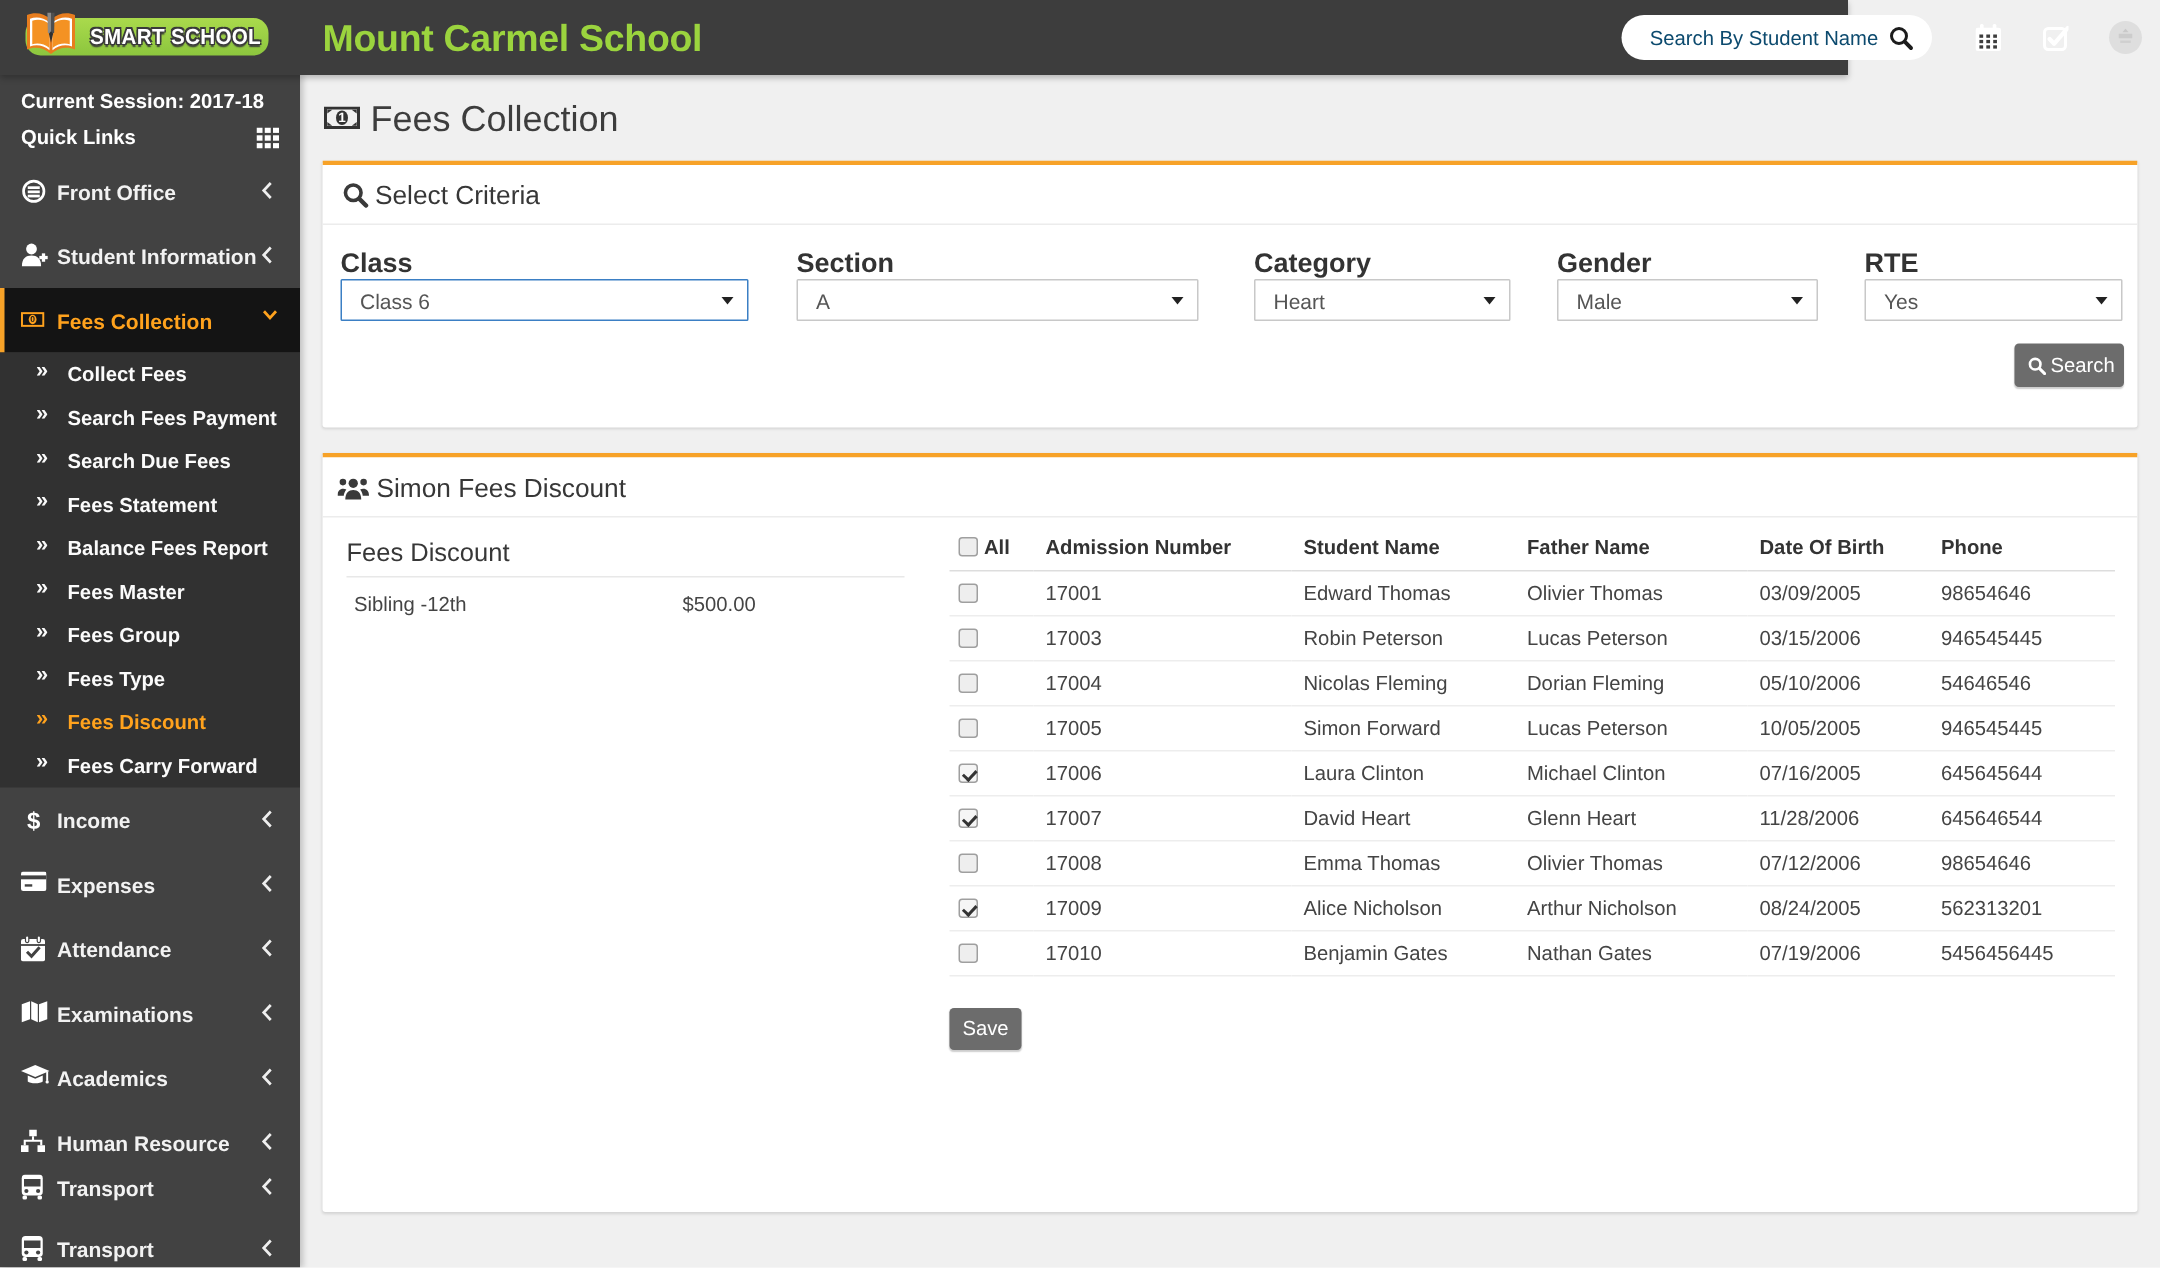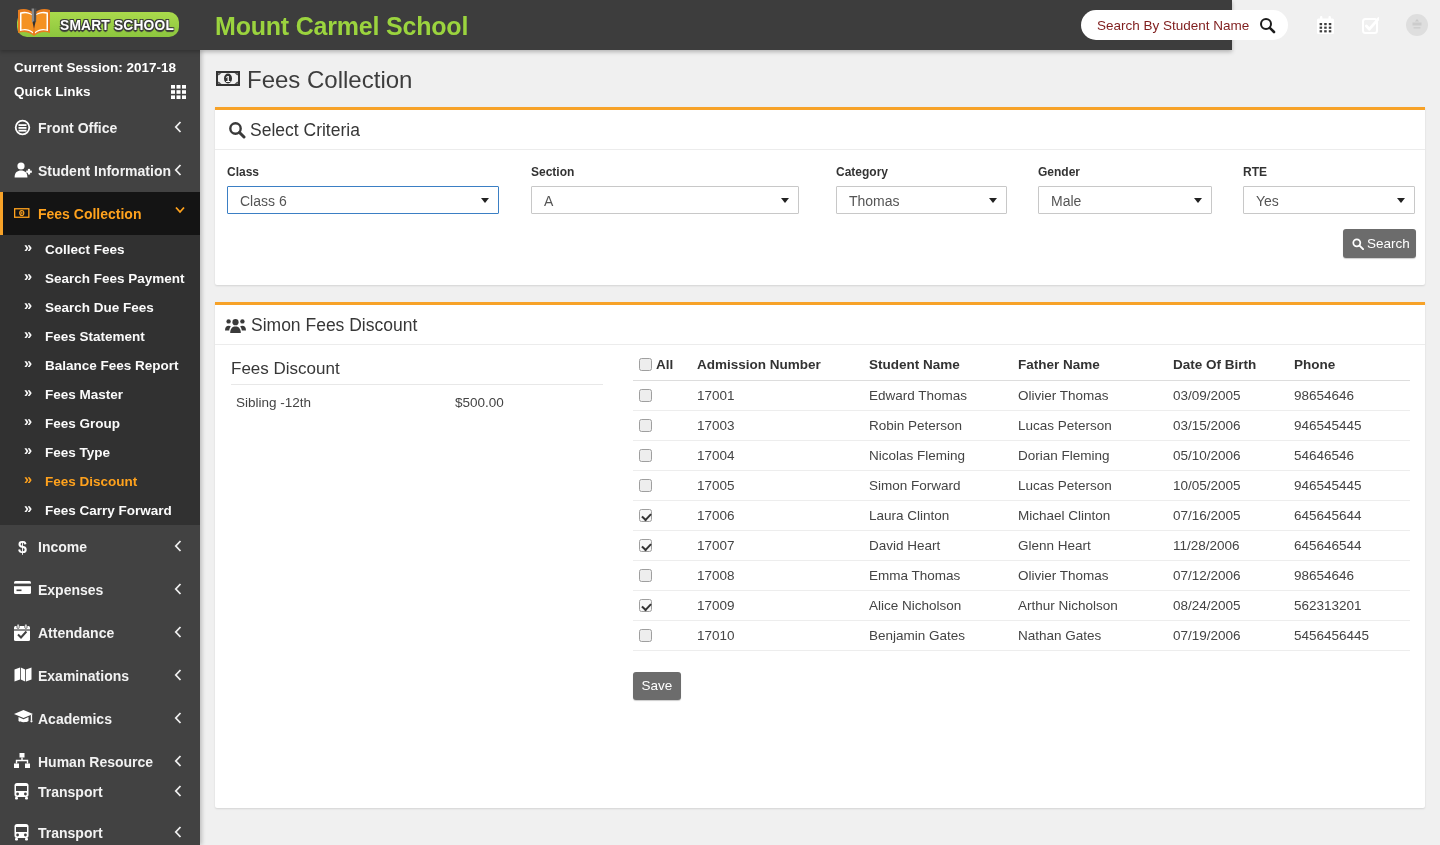--- a/index.html
+++ b/index.html
@@ -1,27 +1,27 @@
 <!DOCTYPE html>
 <html><head>
 <meta charset="utf-8">
 <style>
 * { margin:0; padding:0; box-sizing:border-box; }
 html,body { width:1440px; height:845px; overflow:hidden; }
 body { font-family:"Liberation Sans", sans-serif; background:#f0f0f0; position:relative; }
 .abs { position:absolute; }
 
 
-#topbar { position:absolute; left:0; top:0; width:1232px; height:50px; background:#3d3d3d; z-index:30; box-shadow:0 2px 4px rgba(0,0,0,.25); }
+#topbar { position:absolute; left:0; top:0; width:1232px; height:50px; background:#3d3d3d; z-index:30; box-shadow:0 2px 4px rgba(0,0,0,.25);text-align:center; }
 #logo-pill { position:absolute; left:17px; top:12px; width:162px; height:25px; border-radius:10px; background:linear-gradient(180deg,#aada4c,#8cc63e); }
 #logo-text { position:absolute; left:43px; top:5px; font-size:14.5px; font-weight:800; color:#fff; letter-spacing:.2px; white-space:nowrap;
   text-shadow:-1px -1px 0 #3a3a3a,1px -1px 0 #3a3a3a,-1px 1px 0 #3a3a3a,1px 1px 0 #3a3a3a,0 2px 1px #3a3a3a; transform:scaleX(.95); transform-origin:left; }
 #school-name { position:absolute; left:215px; top:12px; font-size:25px; font-weight:700; color:#9bd43e; letter-spacing:-0.2px; }
 #searchpill { position:absolute; left:1081px; top:10px; width:207px; height:30px; background:#fff; border-radius:15px; }
-#searchpill span.ph { position:absolute; left:16px; top:8px; font-size:13.5px; color:#7f1d1d; width:158px; overflow:hidden; white-space:nowrap; }
+#searchpill span.ph { position:absolute; left:16px; top:8px; font-size:13.5px; color:#0c4a6e; width:158px; overflow:hidden; white-space:nowrap; }
 .avatar { position:absolute; left:1406px; top:14px; width:22px; height:22px; border-radius:50%; background:#dedede; }
 
 
 #sidebar { position:absolute; left:0; top:50px; width:200px; height:795px; background:#424242; z-index:20; box-shadow:2px 0 4px rgba(0,0,0,.2); }
 .session { position:absolute; left:14px; color:#fff; font-size:13.5px; font-weight:600; }
 .mitem { position:absolute; left:0; width:200px; height:43px; color:#f2f2f2; }
 .mitem .mi { position:absolute; left:14px; top:13px; width:17px; height:17px; }
 .mitem .ml { position:absolute; left:38px; top:14px; font-size:14px; font-weight:600; }
 .mitem .chev { position:absolute; right:18px; top:14px; width:8px; height:14px; }
 .mitem.active { background:#141414; border-left:3px solid #f7a228; color:#ffa21d; }
@@ -34,21 +34,21 @@
 .smitem.on { color:#ffa21d; }
 
 
 #main { position:absolute; left:200px; top:50px; width:1240px; height:795px; background:#f0f0f0; }
 #pagetitle { position:absolute; left:247px; top:66px; font-size:24px; color:#3d3d3d; }
 .card { position:absolute; background:#fff; border-top:3px solid #f7a228; box-shadow:0 1px 2px rgba(0,0,0,.12); border-radius:0 0 2px 2px; }
 #card1 { left:215px; top:107px; width:1210px; height:178px; }
 #card2 { left:215px; top:302px; width:1210px; height:506px; }
 .cardhead { position:absolute; left:0; top:0; width:100%; height:40px; border-bottom:1px solid #ececec; }
 .cardhead .ht { position:absolute; left:35px; top:10px; font-size:17.5px; color:#373737; }
-.flabel { position:absolute; font-size:12px; font-weight:600; color:#333;text-align:center; }
+.flabel { position:absolute; font-size:18px; font-weight:600; color:#333;text-align:center; }
 .fselect { position:absolute; height:28px; border:1px solid #c8c8c8; background:#fff; border-radius:1px; }
 .fselect .sv { position:absolute; left:12px; top:6px; font-size:14px; color:#555; }
 .fselect .caret { position:absolute; right:9px; top:11px; width:0; height:0; border-left:4.5px solid transparent; border-right:4.5px solid transparent; border-top:5.5px solid #222; }
 .fselect.focus { border:1.5px solid #3b7fc4; }
 .btn { position:absolute; background:#6c6c6c; color:#fff; border-radius:3px; font-size:13.5px; font-weight:400; text-align:center; box-shadow:0 1px 1px rgba(0,0,0,.2); }
 
 
 #fd-title { position:absolute; left:231px; top:359px; font-size:17px; color:#373737; }
 #fd-rule { position:absolute; left:231px; top:384px; width:372px; height:1px; background:#e8e8e8; }
 #fd-row1 { position:absolute; left:236px; top:395px; font-size:13.5px; color:#444; }
@@ -402,21 +402,21 @@
       <span class="sv">Class 6</span>
       <span class="caret"></span>
     </div>
     <div class="flabel" style="left:531px;top:165px;">Section</div>
     <div class="fselect" style="left:531px;top:186px;width:268px;">
       <span class="sv">A</span>
       <span class="caret"></span>
     </div>
     <div class="flabel" style="left:836px;top:165px;">Category</div>
     <div class="fselect" style="left:836px;top:186px;width:171px;">
-      <span class="sv">Thomas</span>
+      <span class="sv">Heart</span>
       <span class="caret"></span>
     </div>
     <div class="flabel" style="left:1038px;top:165px;">Gender</div>
     <div class="fselect" style="left:1038px;top:186px;width:174px;">
       <span class="sv">Male</span>
       <span class="caret"></span>
     </div>
     <div class="flabel" style="left:1243px;top:165px;">RTE</div>
     <div class="fselect" style="left:1243px;top:186px;width:172px;">
       <span class="sv">Yes</span>

